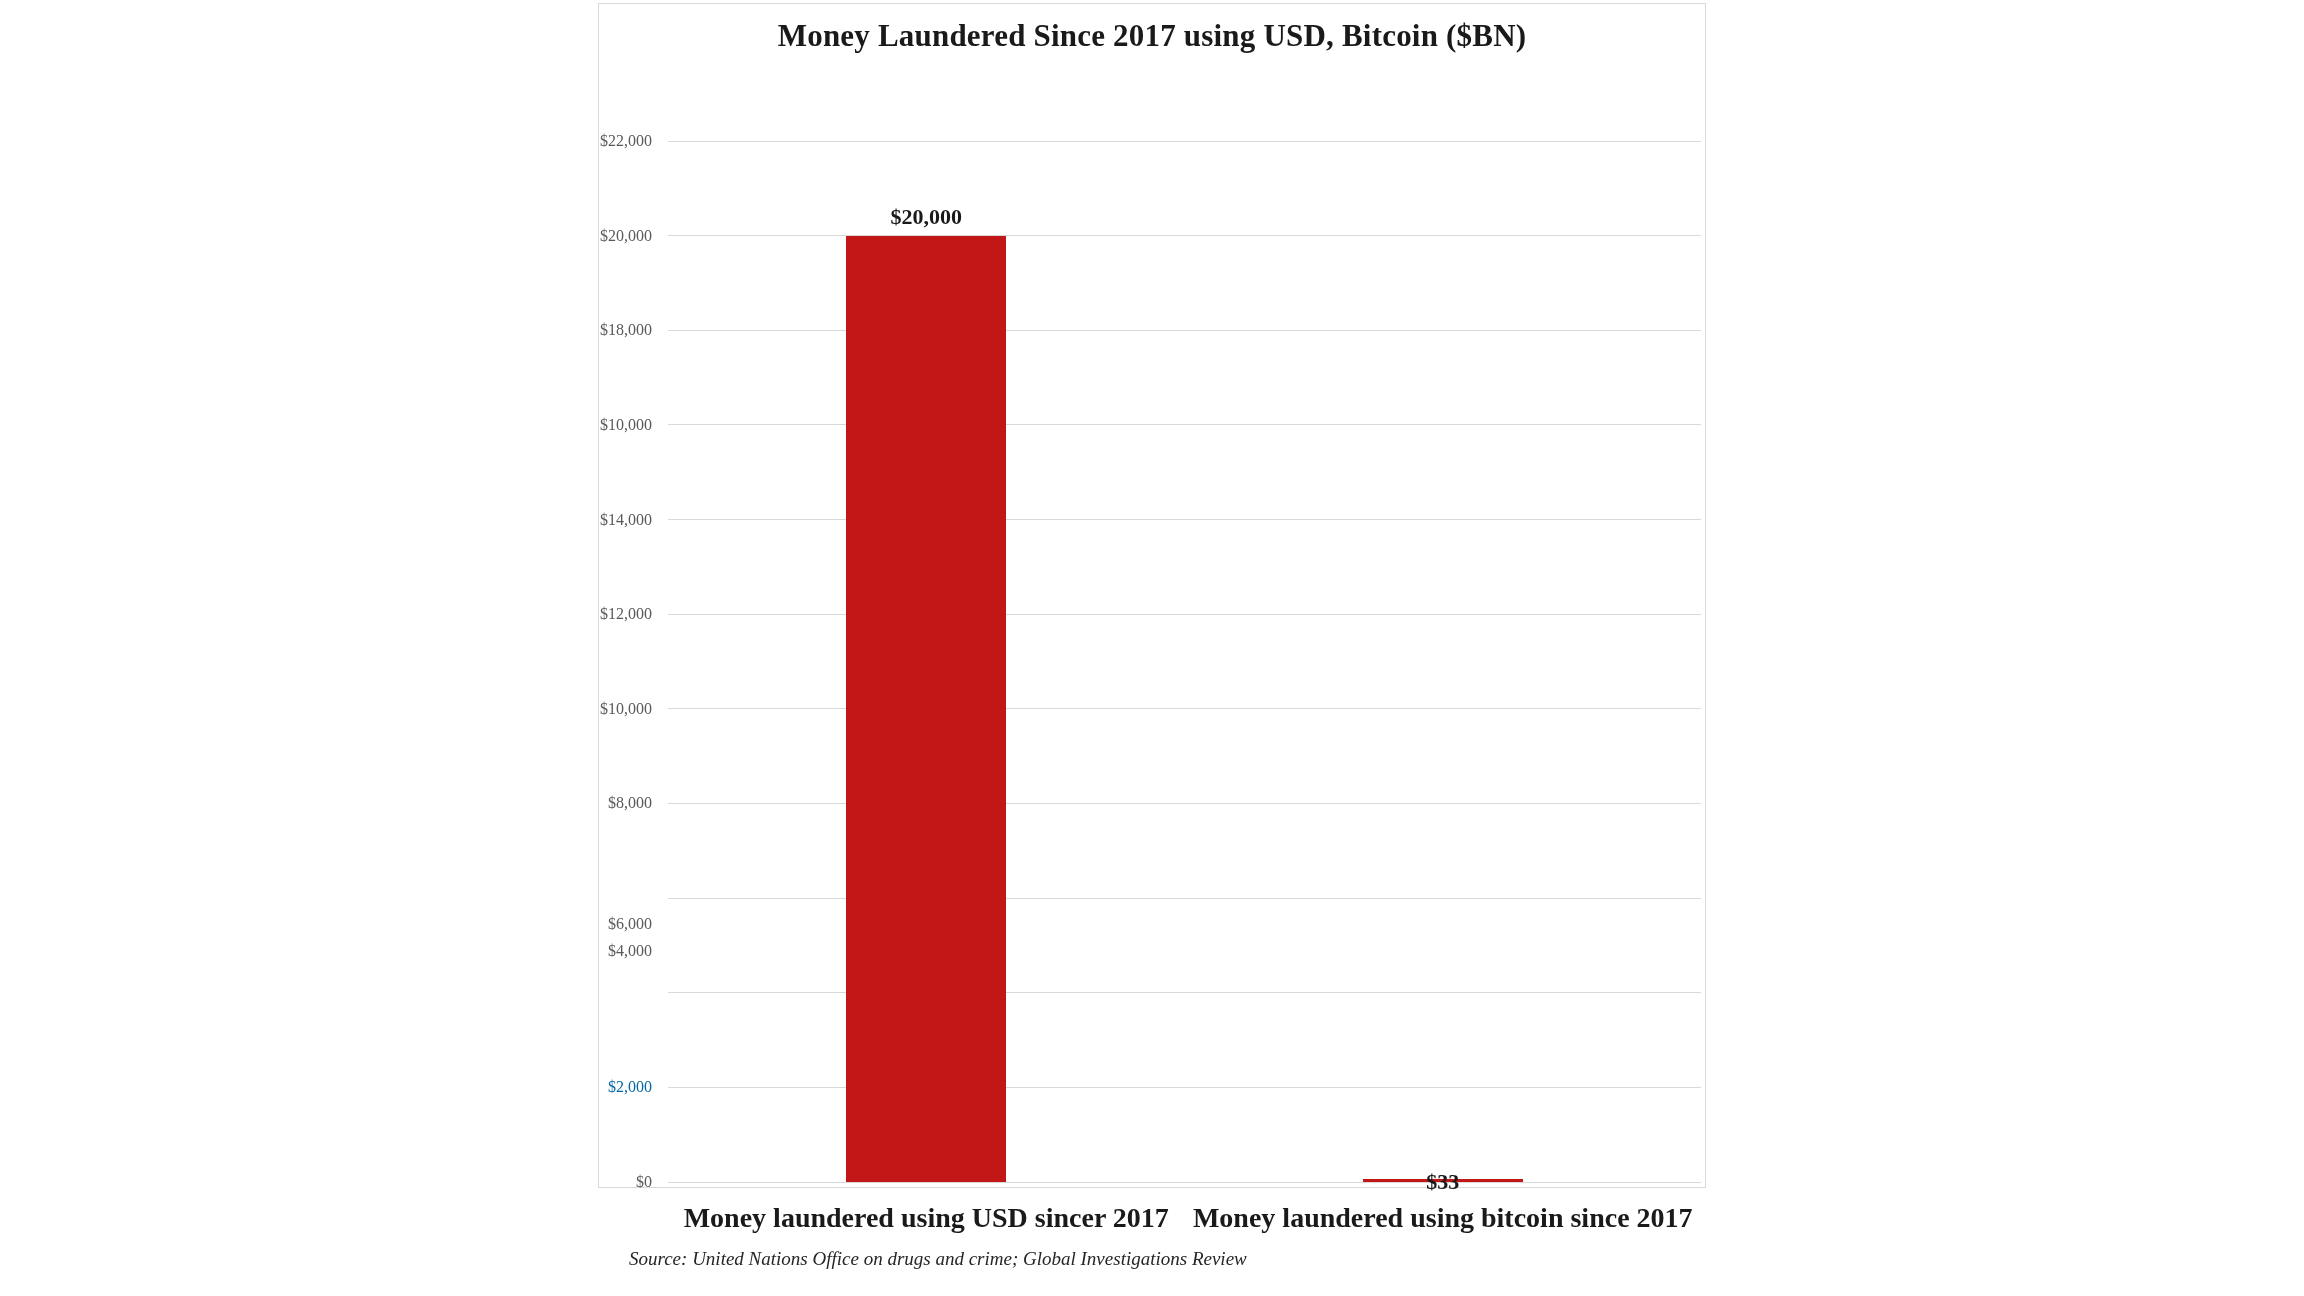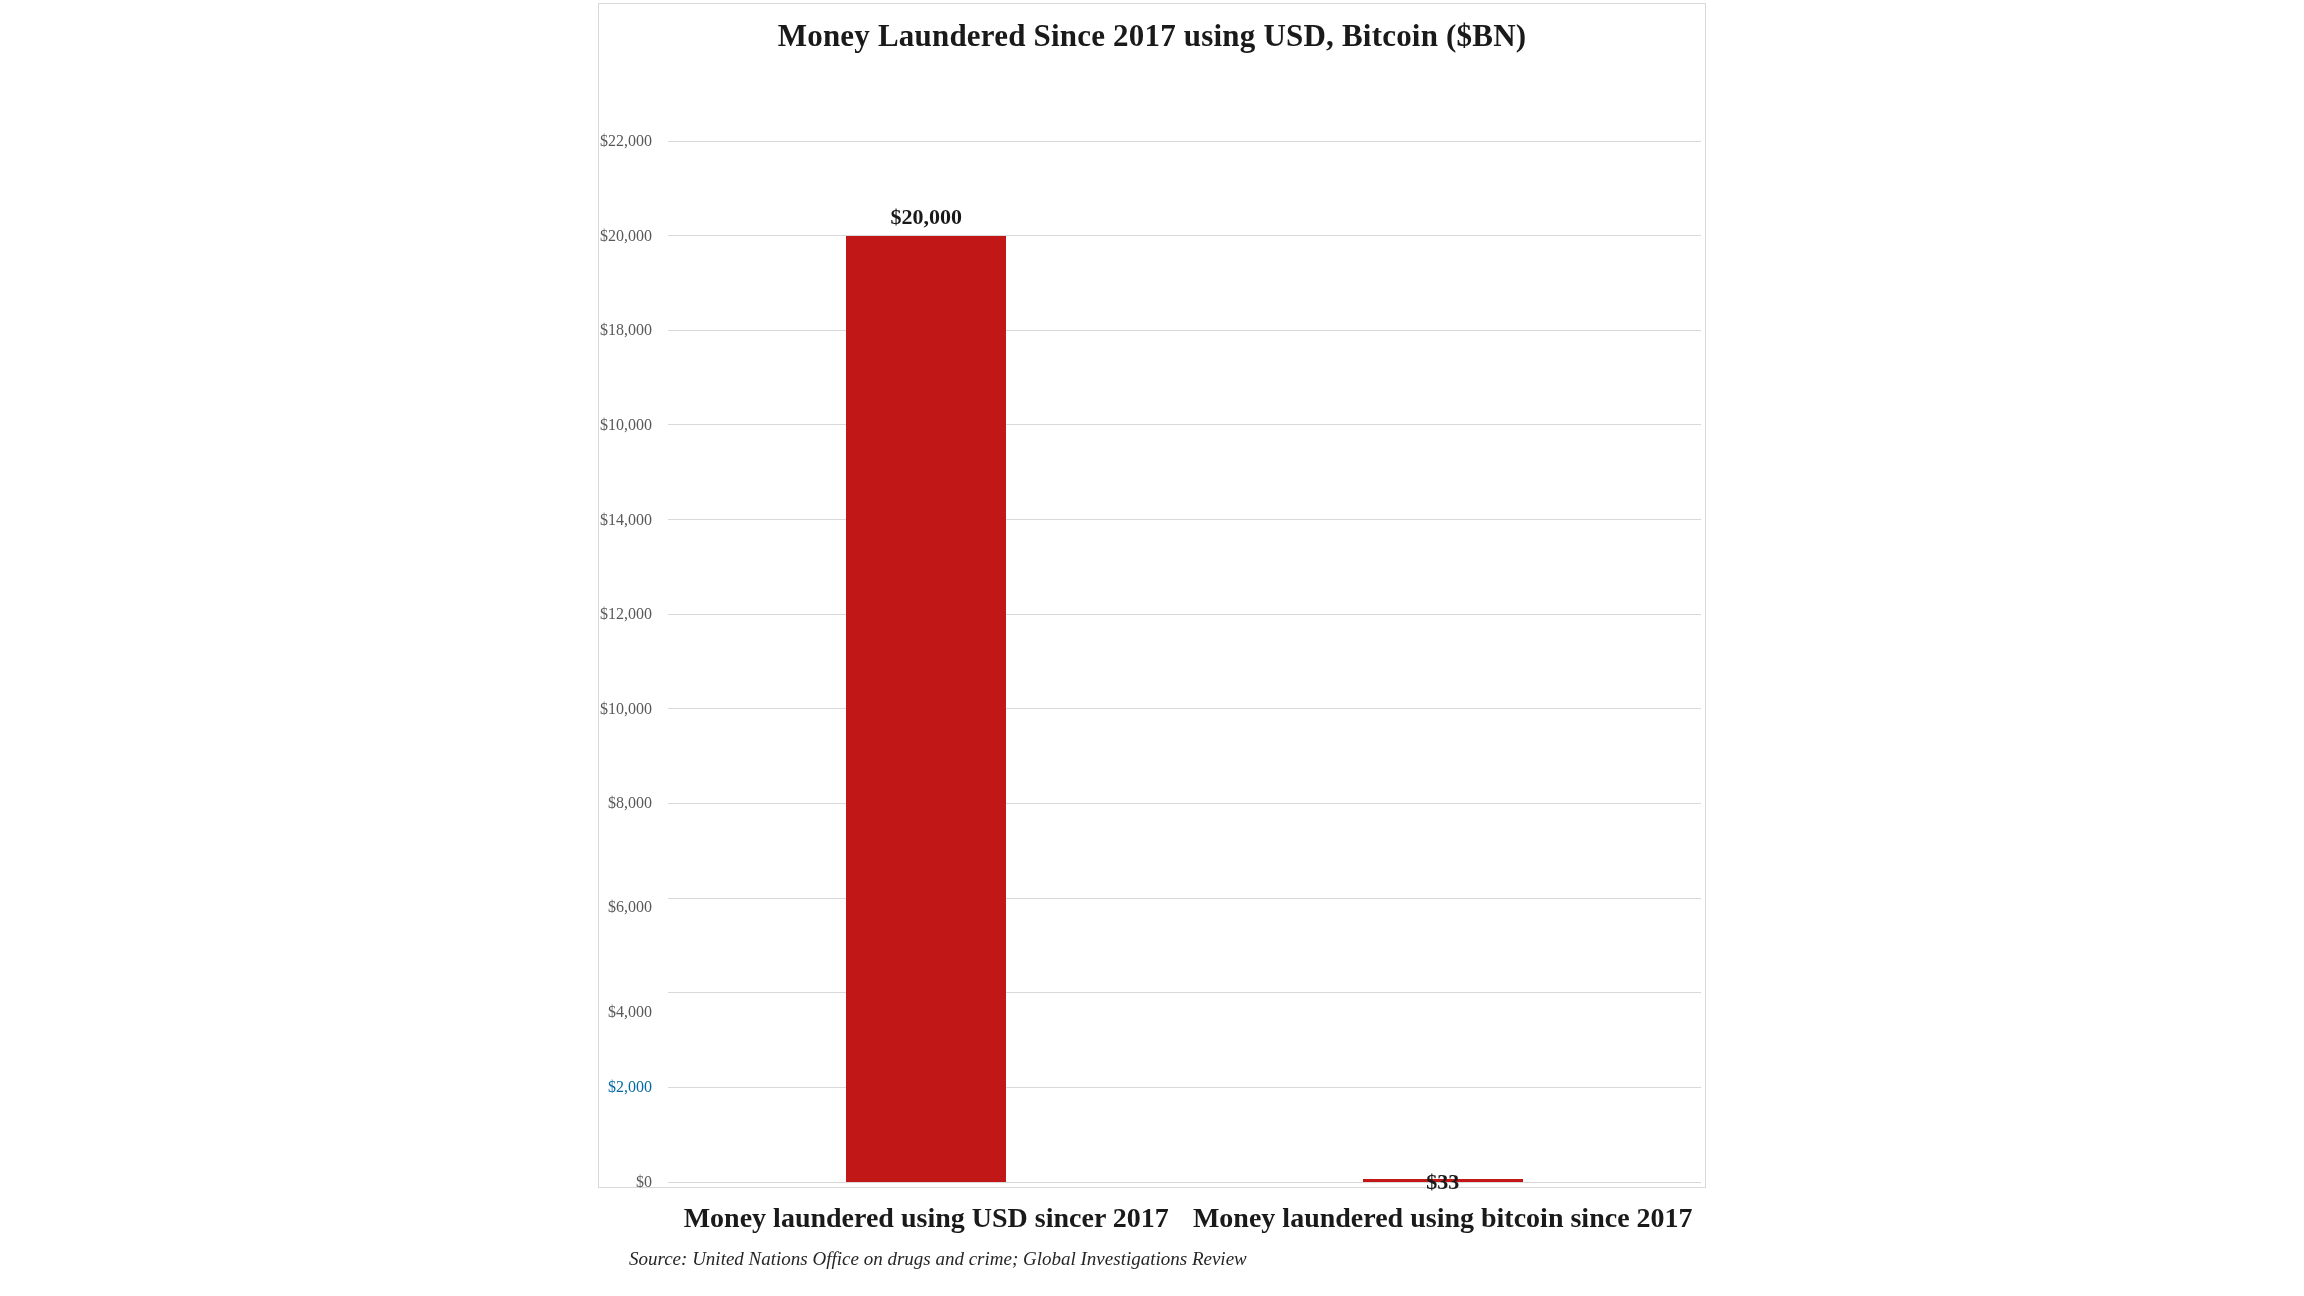--- a/index.html
+++ b/index.html
@@ -77,23 +77,23 @@
 <body>
 
 <div class="panel">
   <div class="title">Money Laundered Since 2017 using USD, Bitcoin ($BN)</div>
   <div class="plot" id="plot">
       <div class="gridline" style="top: 1040.5px; background: rgb(217, 217, 217);"></div>
       <div class="y-tick-label" style="left: -136px; top: 1033px; color: rgb(89, 89, 89);">$0</div>
       <div class="gridline" style="top: 945.864px; background: rgb(217, 217, 217);"></div>
       <div class="y-tick-label" style="left: -136px; top: 938.364px; color: #0369a1;">$2,000</div>
       <div class="gridline" style="top: 851.227px; background: rgb(217, 217, 217);"></div>
-      <div class="y-tick-label" style="left: -136px; top: 863px; color: rgb(89, 89, 89);">$4,000</div>
+      <div class="y-tick-label" style="left: -136px; top: 802px; color: rgb(89, 89, 89);">$4,000</div>
       <div class="gridline" style="top: 756.591px; background: rgb(217, 217, 217);"></div>
-      <div class="y-tick-label" style="left: -136px; top: 758px; color: rgb(89, 89, 89);">$6,000</div>
+      <div class="y-tick-label" style="left: -136px; top: 775px; color: rgb(89, 89, 89);">$6,000</div>
       <div class="gridline" style="top: 661.955px; background: rgb(217, 217, 217);"></div>
       <div class="y-tick-label" style="left: -136px; top: 654.455px; color: rgb(89, 89, 89);">$8,000</div>
       <div class="gridline" style="top: 567.318px; background: rgb(217, 217, 217);"></div>
       <div class="y-tick-label" style="left: -136px; top: 559.818px; color: rgb(89, 89, 89);">$10,000</div>
       <div class="gridline" style="top: 472.682px; background: rgb(217, 217, 217);"></div>
       <div class="y-tick-label" style="left: -136px; top: 465.182px; color: rgb(89, 89, 89);">$12,000</div>
       <div class="gridline" style="top: 378.045px; background: rgb(217, 217, 217);"></div>
       <div class="y-tick-label" style="left: -136px; top: 370.545px; color: rgb(89, 89, 89);">$14,000</div>
       <div class="gridline" style="top: 283.409px; background: rgb(217, 217, 217);"></div>
       <div class="y-tick-label" style="left: -136px; top: 275.909px; color: rgb(89, 89, 89);">$10,000</div>

